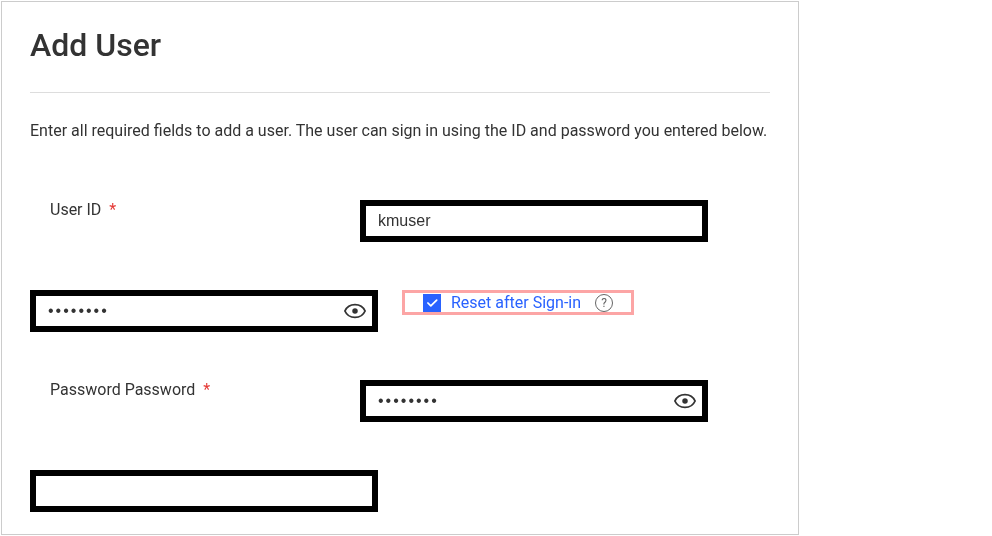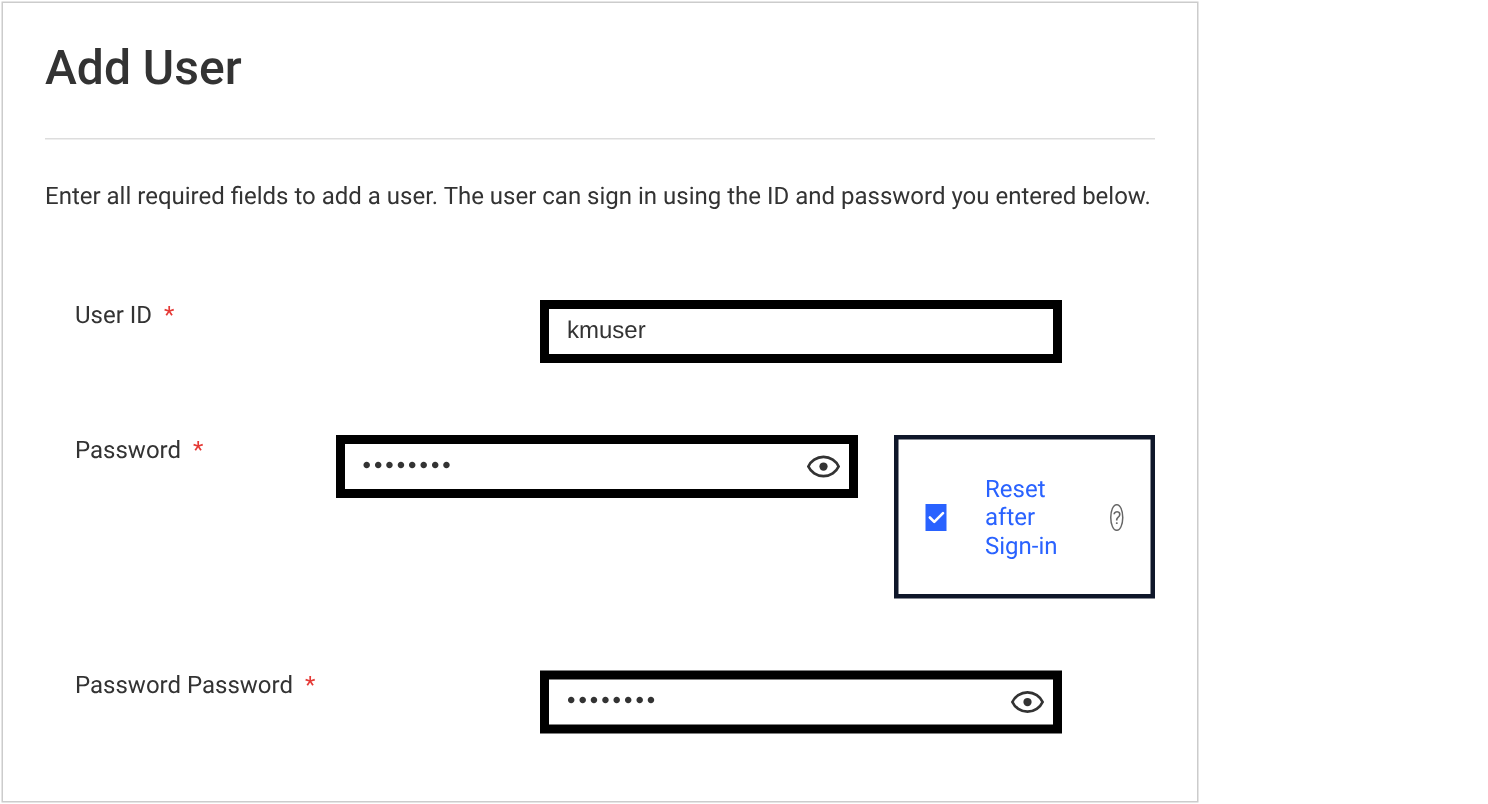--- a/index.html
+++ b/index.html
@@ -83,25 +83,25 @@
       padding-left: 24px;
       display: flex;
       align-items: center;
       font-size: 16px;
       color: #333;
     }
     .domain-text {
       color: #333;
     }
     .reset-box {
-      border: 3px solid #0f172a;
-      padding: 23px 18px;
+      border: 3px solid #fca5a5;
+      padding: 0 18px;
       display: flex;
       align-items: center;
-      gap: 26px;
+      gap: 10px;
       margin-left: 12px;
     }
     .checkbox {
       width: 18px;
       height: 18px;
       background: #2962ff;
       display: flex;
       align-items: center;
       justify-content: center;
       cursor: pointer;
@@ -140,24 +140,20 @@
     <div class="label-col">
       <span>User ID</span>
       <span class="required-asterisk">*</span>
     </div>
     <div class="input-col">
       <input type="text" class="text-input" value="kmuser" style="">
     </div>
   </div>
 
   <div class="form-row">
-    <div class="label-col">
-      <span>Password</span>
-      <span class="required-asterisk">*</span>
-    </div>
     <div class="input-col">
       <input type="text" class="text-input password-input" value="••••••••" style="">
       <span class="eye-icon">
         <svg width="22" height="22" viewBox="0 0 24 24" fill="none">
           <path d="M12 5C7 5 2.73 8.11 1 12c1.73 3.89 6 7 11 7s9.27-3.11 11-7c-1.73-3.89-6-7-11-7z" stroke="#333" stroke-width="2"></path>
           <circle cx="12" cy="12" r="3" fill="#333"></circle>
         </svg>
       </span>
     </div>
     <div class="extra-col" style="padding-left:12px;">

